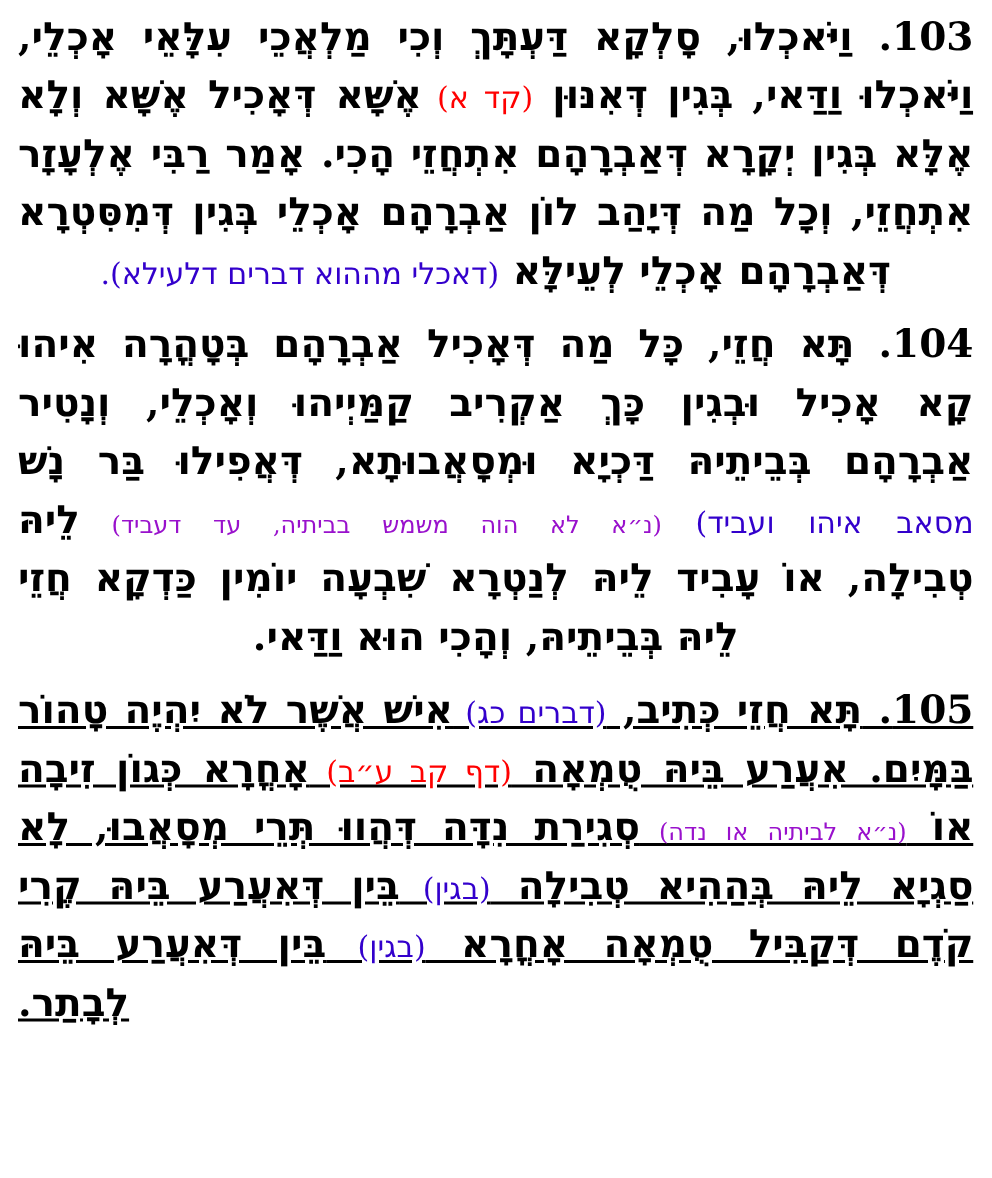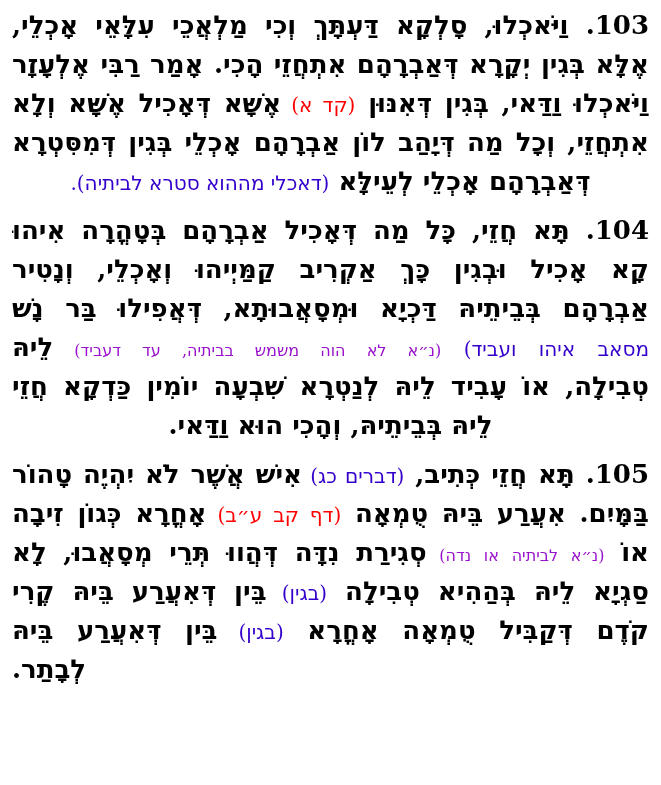--- a/index.html
+++ b/index.html
@@ -19,20 +19,21 @@
     padding: 6px 12px 0 12px;
     direction: rtl;
     font-family: "DejaVu Serif", "DejaVu Sans", serif;
     background: var(--bg, #ffffff);
   }
   .para {
     margin: 0 0 10px 0;
   }
   .para:last-child {
     margin-bottom: 13px;
+    text-decoration: underline;
   }
   .line {
     height: 39px;
     line-height: 39px;
     font-size: 26px;
     font-weight: bold;
     color: var(--main, #000000);
     text-align: justify;
     text-align-last: justify;
     white-space: normal;
@@ -70,24 +71,24 @@
     color: var(--variant, #9911cc);
   }
 </style>
 </head>
 <body>
 
 <div class="page">
   <div id="paragraphs">
       <div class="para">
         <div class="line justify"><span class="seg-number">103. </span><span class="seg-main">וַיֹּאכְלוּ, סָלְקָא דַּעְתָּךְ וְכִי מַלְאֲכֵי עִלָּאֵי אָכְלֵי,</span></div>
+        <div class="line justify"><span class="seg-main">וַיֹּאכְלוּ וַדַּאי, בְּגִין דְּאִנּוּן </span><span class="seg-ref">(קד א) </span><span class="seg-main">אֶשָּׁא דְּאָכִיל אֶשָּׁא וְלָא</span></div>
         <div class="line justify"><span class="seg-main">אֶלָּא בְּגִין יְקָרָא דְּאַבְרָהָם אִתְחֲזֵי הָכִי. אָמַר רַבִּי אֶלְעָזָר</span></div>
-        <div class="line justify"><span class="seg-main">וַיֹּאכְלוּ וַדַּאי, בְּגִין דְּאִנּוּן </span><span class="seg-ref">(קד א) </span><span class="seg-main">אֶשָּׁא דְּאָכִיל אֶשָּׁא וְלָא</span></div>
         <div class="line justify"><span class="seg-main">אִתְחֲזֵי, וְכָל מַה דְּיָהַב לוֹן אַבְרָהָם אָכְלֵי בְּגִין דְּמִסִּטְרָא</span></div>
-        <div class="line center"><span class="seg-main">דְּאַבְרָהָם אָכְלֵי לְעֵילָּא </span><span class="seg-note">(דאכלי מההוא סטרא לביתיה).</span></div>
+        <div class="line center"><span class="seg-main">דְּאַבְרָהָם אָכְלֵי לְעֵילָּא </span><span class="seg-note">(דאכלי מההוא דברים דלעילא).</span></div>
       </div>
       <div class="para">
         <div class="line justify"><span class="seg-number">104. </span><span class="seg-main">תָּא חֲזֵי, כָּל מַה דְּאָכִיל אַבְרָהָם בְּטָהֳרָה אִיהוּ</span></div>
         <div class="line justify"><span class="seg-main">קָא אָכִיל וּבְגִין כָּךְ אַקְרִיב קַמַּיְיהוּ וְאָכְלֵי, וְנָטִיר</span></div>
         <div class="line justify"><span class="seg-main">אַבְרָהָם בְּבֵיתֵיהּ דַּכְיָא וּמְסָאֲבוּתָא, דְּאֲפִילוּ בַּר נָשׁ</span></div>
         <div class="line justify"><span class="seg-note">מסאב איהו ועביד) </span><span class="seg-variant">(נ״א לא הוה משמש בביתיה, עד דעביד) </span><span class="seg-main">לֵיהּ</span></div>
         <div class="line justify"><span class="seg-main">טְבִילָה, אוֹ עָבִיד לֵיהּ לְנַטְרָא שִׁבְעָה יוֹמִין כַּדְקָא חֲזֵי</span></div>
         <div class="line center"><span class="seg-main">לֵיהּ בְּבֵיתֵיהּ, וְהָכִי הוּא וַדַּאי.</span></div>
       </div>
       <div class="para">

